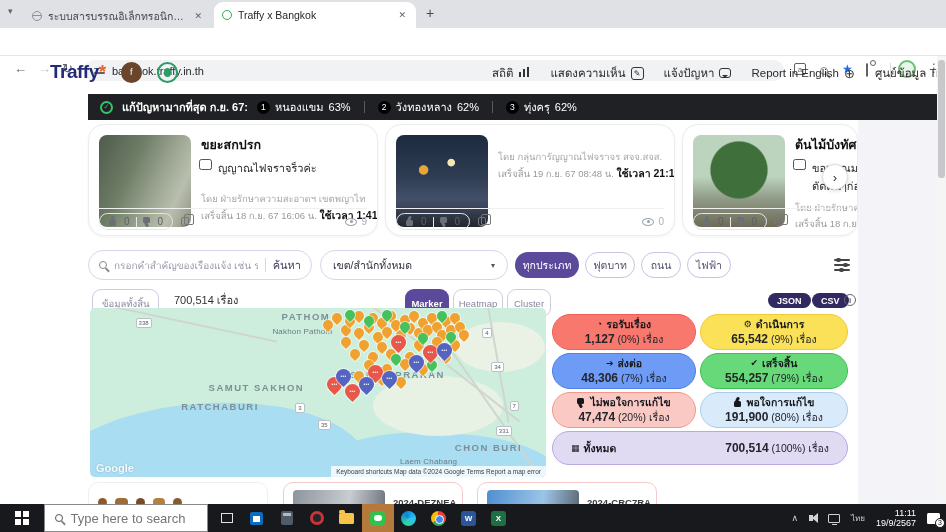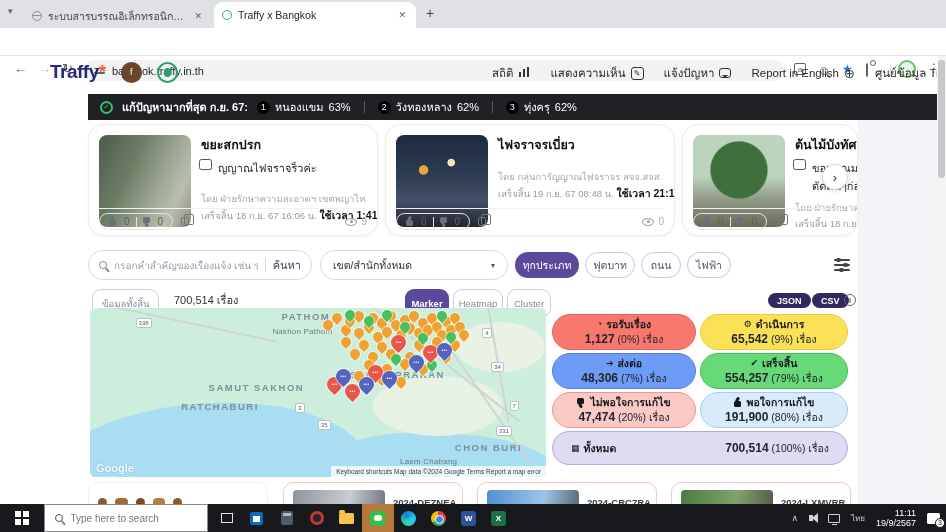--- a/index.html
+++ b/index.html
@@ -116,21 +116,21 @@
 .bcard{top:482px;width:180px;height:40px;background:#fff;border-radius:10px;display:flex;align-items:center;gap:8px;padding:0 9px}
 .bcard.pink{border:1px solid #f5c9c9}
 .bthumb{width:92px;height:24px;border-radius:4px;flex:none}
 .bid{font-size:9.5px;font-weight:700;color:#3a3a3a;white-space:nowrap}
 .bdot{width:9px;height:9px;border-radius:50%;display:inline-block}
 
 #taskbar{left:0;top:504px;width:946px;height:28px;background:#17191d;display:flex;align-items:center;color:#e8eaed;z-index:9}
 .winlogo{display:grid;grid-template-columns:6px 6px;grid-template-rows:6px 6px;gap:1.5px;margin:0 15px}
 .winlogo i{background:#fff}
 #tsearch{width:164px;height:28px;background:#fff;border:1px solid #8a8a8a;display:flex;align-items:center;gap:8px;padding:0 10px}
-#tsearch input{border:0;outline:0;font-size:10px;color:#444;width:120px}
+#tsearch input{border:0;outline:0;font-size:13px;color:#444;width:120px}
 .slot{width:30px;height:28px;display:flex;align-items:center;justify-content:center;flex:none}
 .ic-tv{width:12px;height:10px;border:1.3px solid #dfe3e8}
 .ic-store{width:13px;height:13px;background:#0f6cbd;border-radius:2px;position:relative}
 .ic-store::after{content:"";position:absolute;left:3px;top:4px;width:7px;height:6px;background:#fff}
 .ic-calc{width:12px;height:14px;background:#4f5b66;border-radius:2px;position:relative}
 .ic-calc::after{content:"";position:absolute;left:2px;top:2px;width:8px;height:3px;background:#aebbc4}
 .ic-ring{width:14px;height:14px;border-radius:50%;background:#26242e;border:3px solid #c73535}
 .ic-folder{width:15px;height:11px;background:#f8c34a;border-radius:1.5px;position:relative}
 .ic-folder::before{content:"";position:absolute;left:0;top:-2.5px;width:6px;height:3px;background:#f8c34a;border-radius:1.5px 1.5px 0 0}
 .slot.line-slot{background:#b5793c;width:32px}
@@ -269,21 +269,20 @@
       <span style="margin-left:auto;display:flex;align-items:center;gap:4px;color:#aab0b6">
           <span class="eye"></span>
           <span>9</span>
         </span>
     </div>
   </div>
 
   <div class="a rcard" style="left:385px;width:290px">
     <div class="rphoto" style="background:radial-gradient(circle at 30% 38%,#e8a53c 0 5%,transparent 6%),radial-gradient(circle at 60% 30%,#f4e6b0 0 4%,transparent 5%),linear-gradient(#1d2a3f 0%,#2e3d52 45%,#44506a 70%,#23262e 100%)"></div>
     <div class="rbody">
-      <div class="rtitle">ไฟจราจรเบี่ยว</div>
       <div class="rby" style="margin-top:14px">โดย กลุ่นการัญญาณไฟจราจร สจจ.สจส.</div>
       <div style="display:flex;align-items:center;justify-content:space-between;margin-top:1px">
         <span class="rdone"><span>เสร็จสิ้น 19 ก.ย. 67 08:48 น.</span> <b>ใช้เวลา 21:17 ชม.</b></span>
 
       </div>
     </div>
     <div class="rfoot">
       <span class="likebar">
         <span class="tup"></span>
           <span>0</span>
@@ -511,24 +510,20 @@
     <span class="bdot" style="background:#8a5a2a"></span>
   </div>
   <div class="a bcard pink" style="left:283px">
     <span class="bthumb" style="background:linear-gradient(100deg,#8d949c,#c8cdd2 60%,#6d747c)"></span>
     <span class="bid">2024-DEZNEA</span>
   </div>
   <div class="a bcard pink" style="left:477px">
     <span class="bthumb" style="background:linear-gradient(100deg,#4f8fd0,#9cc4e8 60%,#5b6770)"></span>
     <span class="bid">2024-CRC7RA</span>
   </div>
-  <div class="a bcard pink" style="left:671px">
-    <span class="bthumb" style="background:linear-gradient(100deg,#4d7a45,#7fa36b 60%,#55584a)"></span>
-    <span class="bid">2024-LXMVRR</span>
-  </div>
 
   <div class="a" id="taskbar">
     <span class="winlogo">
         <i></i>
         <i></i>
         <i></i>
         <i></i>
       </span>
     <div id="tsearch">
       <span class="mag" style="border-color:#555"></span>

